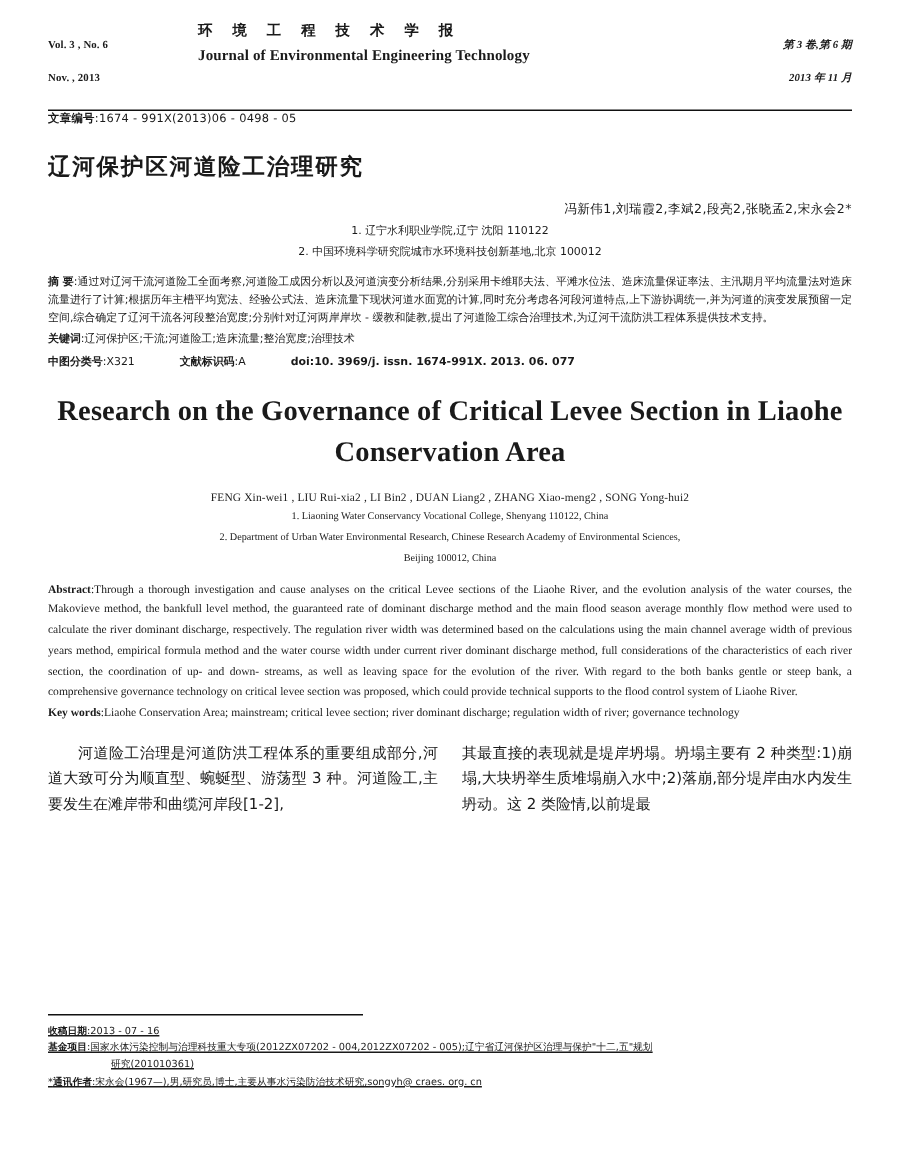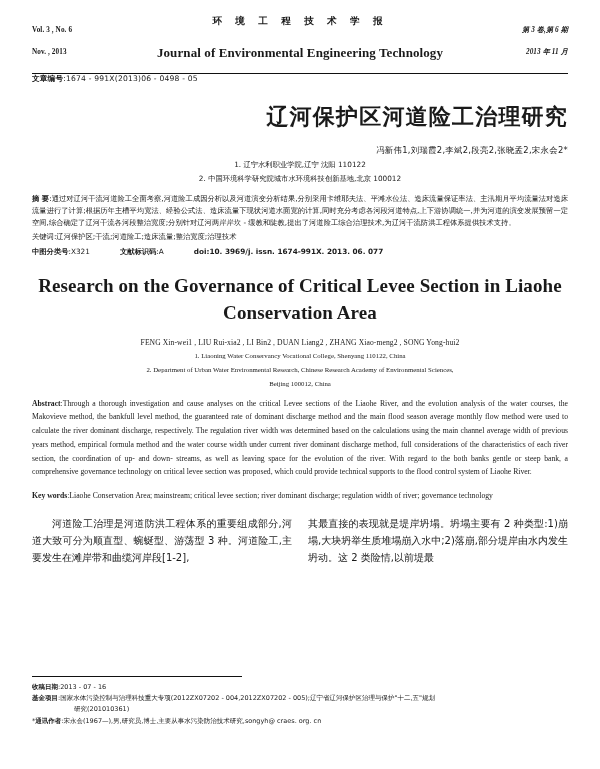--- a/index.html
+++ b/index.html
@@ -34,57 +34,57 @@
   }
   .runhead-left, .runhead-right {
     white-space: pre-line;
     font-family: "Liberation Serif", serif;
     font-weight: 600;
     width: 100px;
   }
   .runhead-right { text-align: right; font-style: italic; }
   .runhead-center {
     flex: 1;
-    text-align: center;
+    text-align: left;
   }
   .jtitle-cn {
     font-family: "DejaVu Sans", sans-serif;
     font-size: 9.6px;
     font-weight: 700;
     letter-spacing: 5px;
     white-space: nowrap;
   }
   .jtitle-en {
-    font-size: 13px;
+    font-size: 10px;
     font-weight: 600;
-    margin-top: 14px;
+    margin-top: 1px;
     letter-spacing: 0.1px;
   }
   .rule {
     border-bottom: 1.1px solid #111;
     margin-top: 3px;
   }
 
   
   .artnum {
     font-size: 7.6px;
     font-family: "DejaVu Sans", sans-serif;
     letter-spacing: 0.2px;
   }
   .artnum b {
     font-family: "DejaVu Sans", sans-serif;
     font-weight: 700;
   }
 
   
   .title-cn {
-    text-align: right;
-    font-family: "DejaVu Sans", sans-serif;
-    font-weight: 700;
-    font-size: 22px;
+    text-align: left;
+    font-family: "DejaVu Sans", sans-serif;
+    font-weight: 700;
+    font-size: 15px;
     letter-spacing: 1.2px;
     margin-top: 18px;
   }
   .authors-cn {
     text-align: right;
     font-family: "DejaVu Sans", sans-serif;
     font-size: 8.4px;
     margin-top: 13px;
     letter-spacing: 0.3px;
   }
@@ -107,21 +107,21 @@
   }
   .abs-cn .lbl {
     font-weight: 700;
   }
   .kw-cn {
     font-family: "DejaVu Sans", sans-serif;
     font-size: 7.3px;
     line-height: 1.62;
     margin-top: 2px;
   }
-  .kw-cn .lbl { font-weight: 400; }
+  .kw-cn .lbl { font-weight: 700; }
   .clc {
     font-family: "DejaVu Sans", sans-serif;
     font-size: 7.3px;
     margin-top: 4px;
     display: flex;
     gap: 30px;
     text-align: center;
   }
   .clc .lbl { font-weight: 700; }
   .clc .doi { font-weight: 700; }
@@ -153,21 +153,21 @@
   .abs-en {
     font-size: 7.7px;
     line-height: 1.78;
     margin-top: 8px;
     text-align: justify;
   }
   .abs-en .lbl { font-weight: 700; }
   .kw-en {
     font-size: 7.7px;
     line-height: 1.78;
-    margin-top: 10px;
+    margin-top: 0;
     text-align: justify;
     font-family: Liberation Serif, serif;
   }
   .kw-en .lbl { font-weight: 700; }
 
   
   .body-cols {
     display: flex;
     gap: 16px;
     margin-top: 12px;
@@ -192,20 +192,21 @@
     top: 676px;
   }
   .footnotes {
     position: absolute;
     left: 32px;
     right: 32px;
     top: 682px;
     font-family: "DejaVu Sans", sans-serif;
     font-size: 6.5px;
     line-height: 1.72;
+    text-decoration: underline;
   }
   .footnotes div { text-align: justify; }
   .footnotes .lbl { font-weight: 700; }
   .fn-indent { padding-left: 42px; }
   .fn-star { text-indent: -5px; padding-left: 5px; }
 </style>
 </head>
 <body>
 
 <div class="page">

